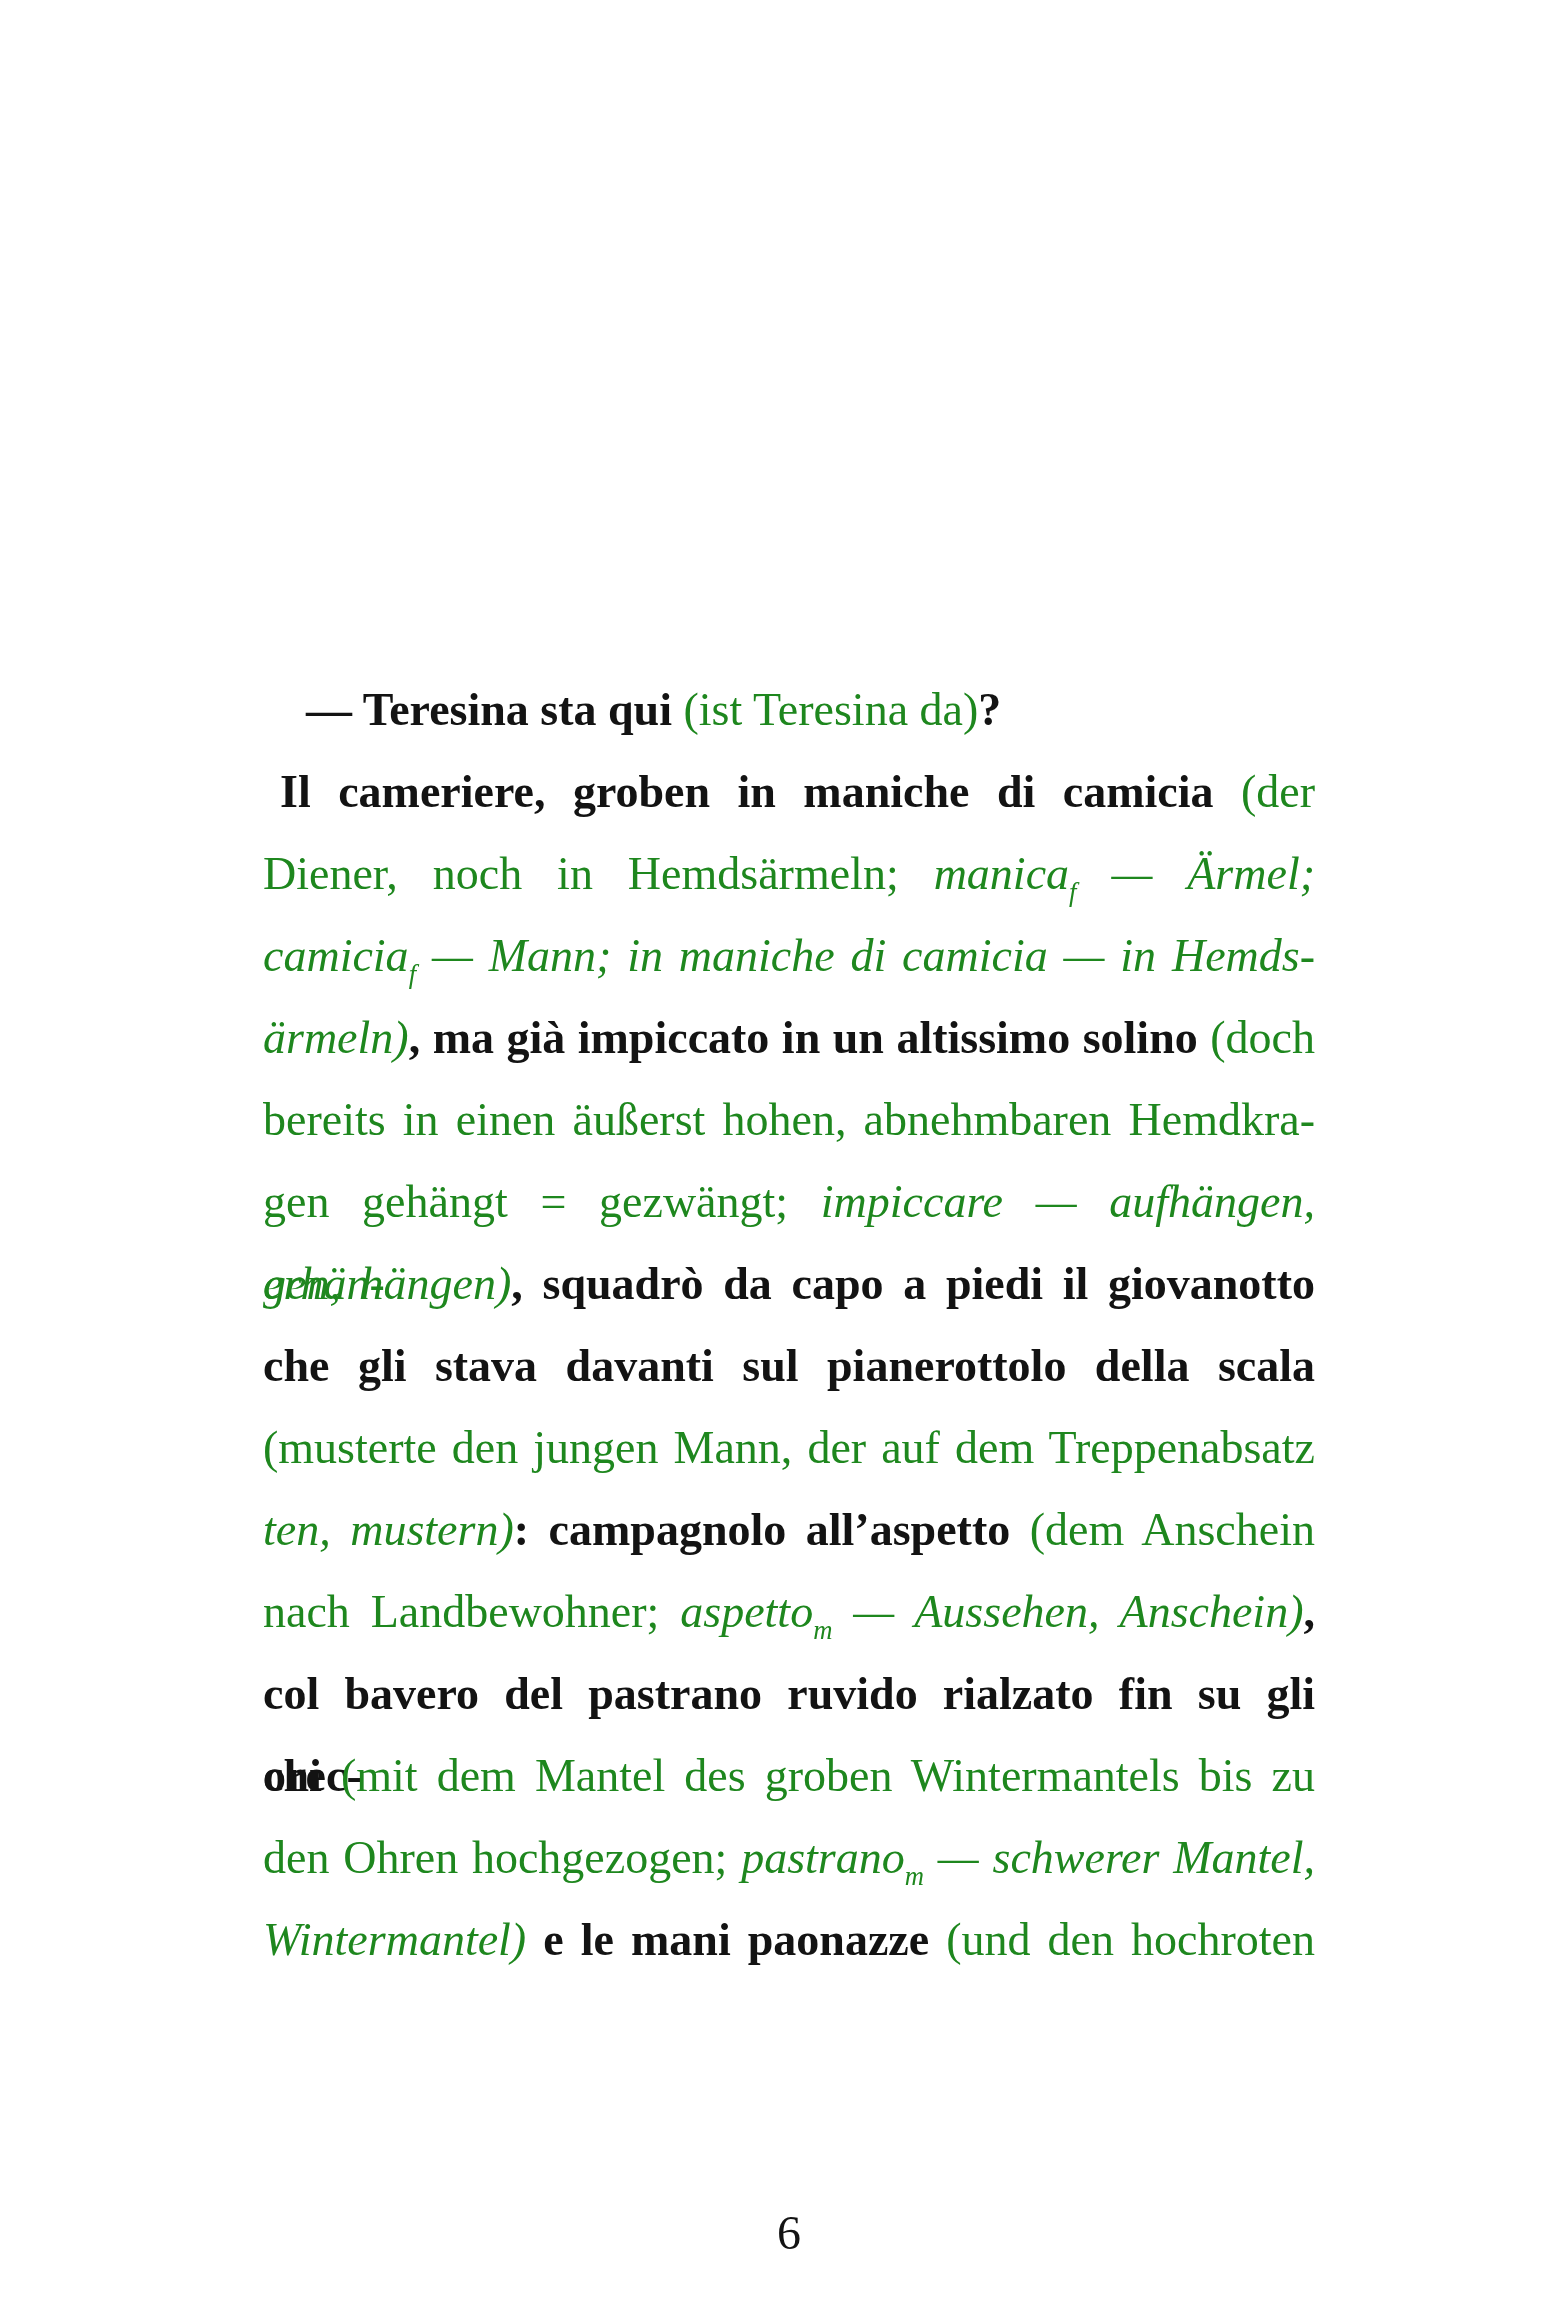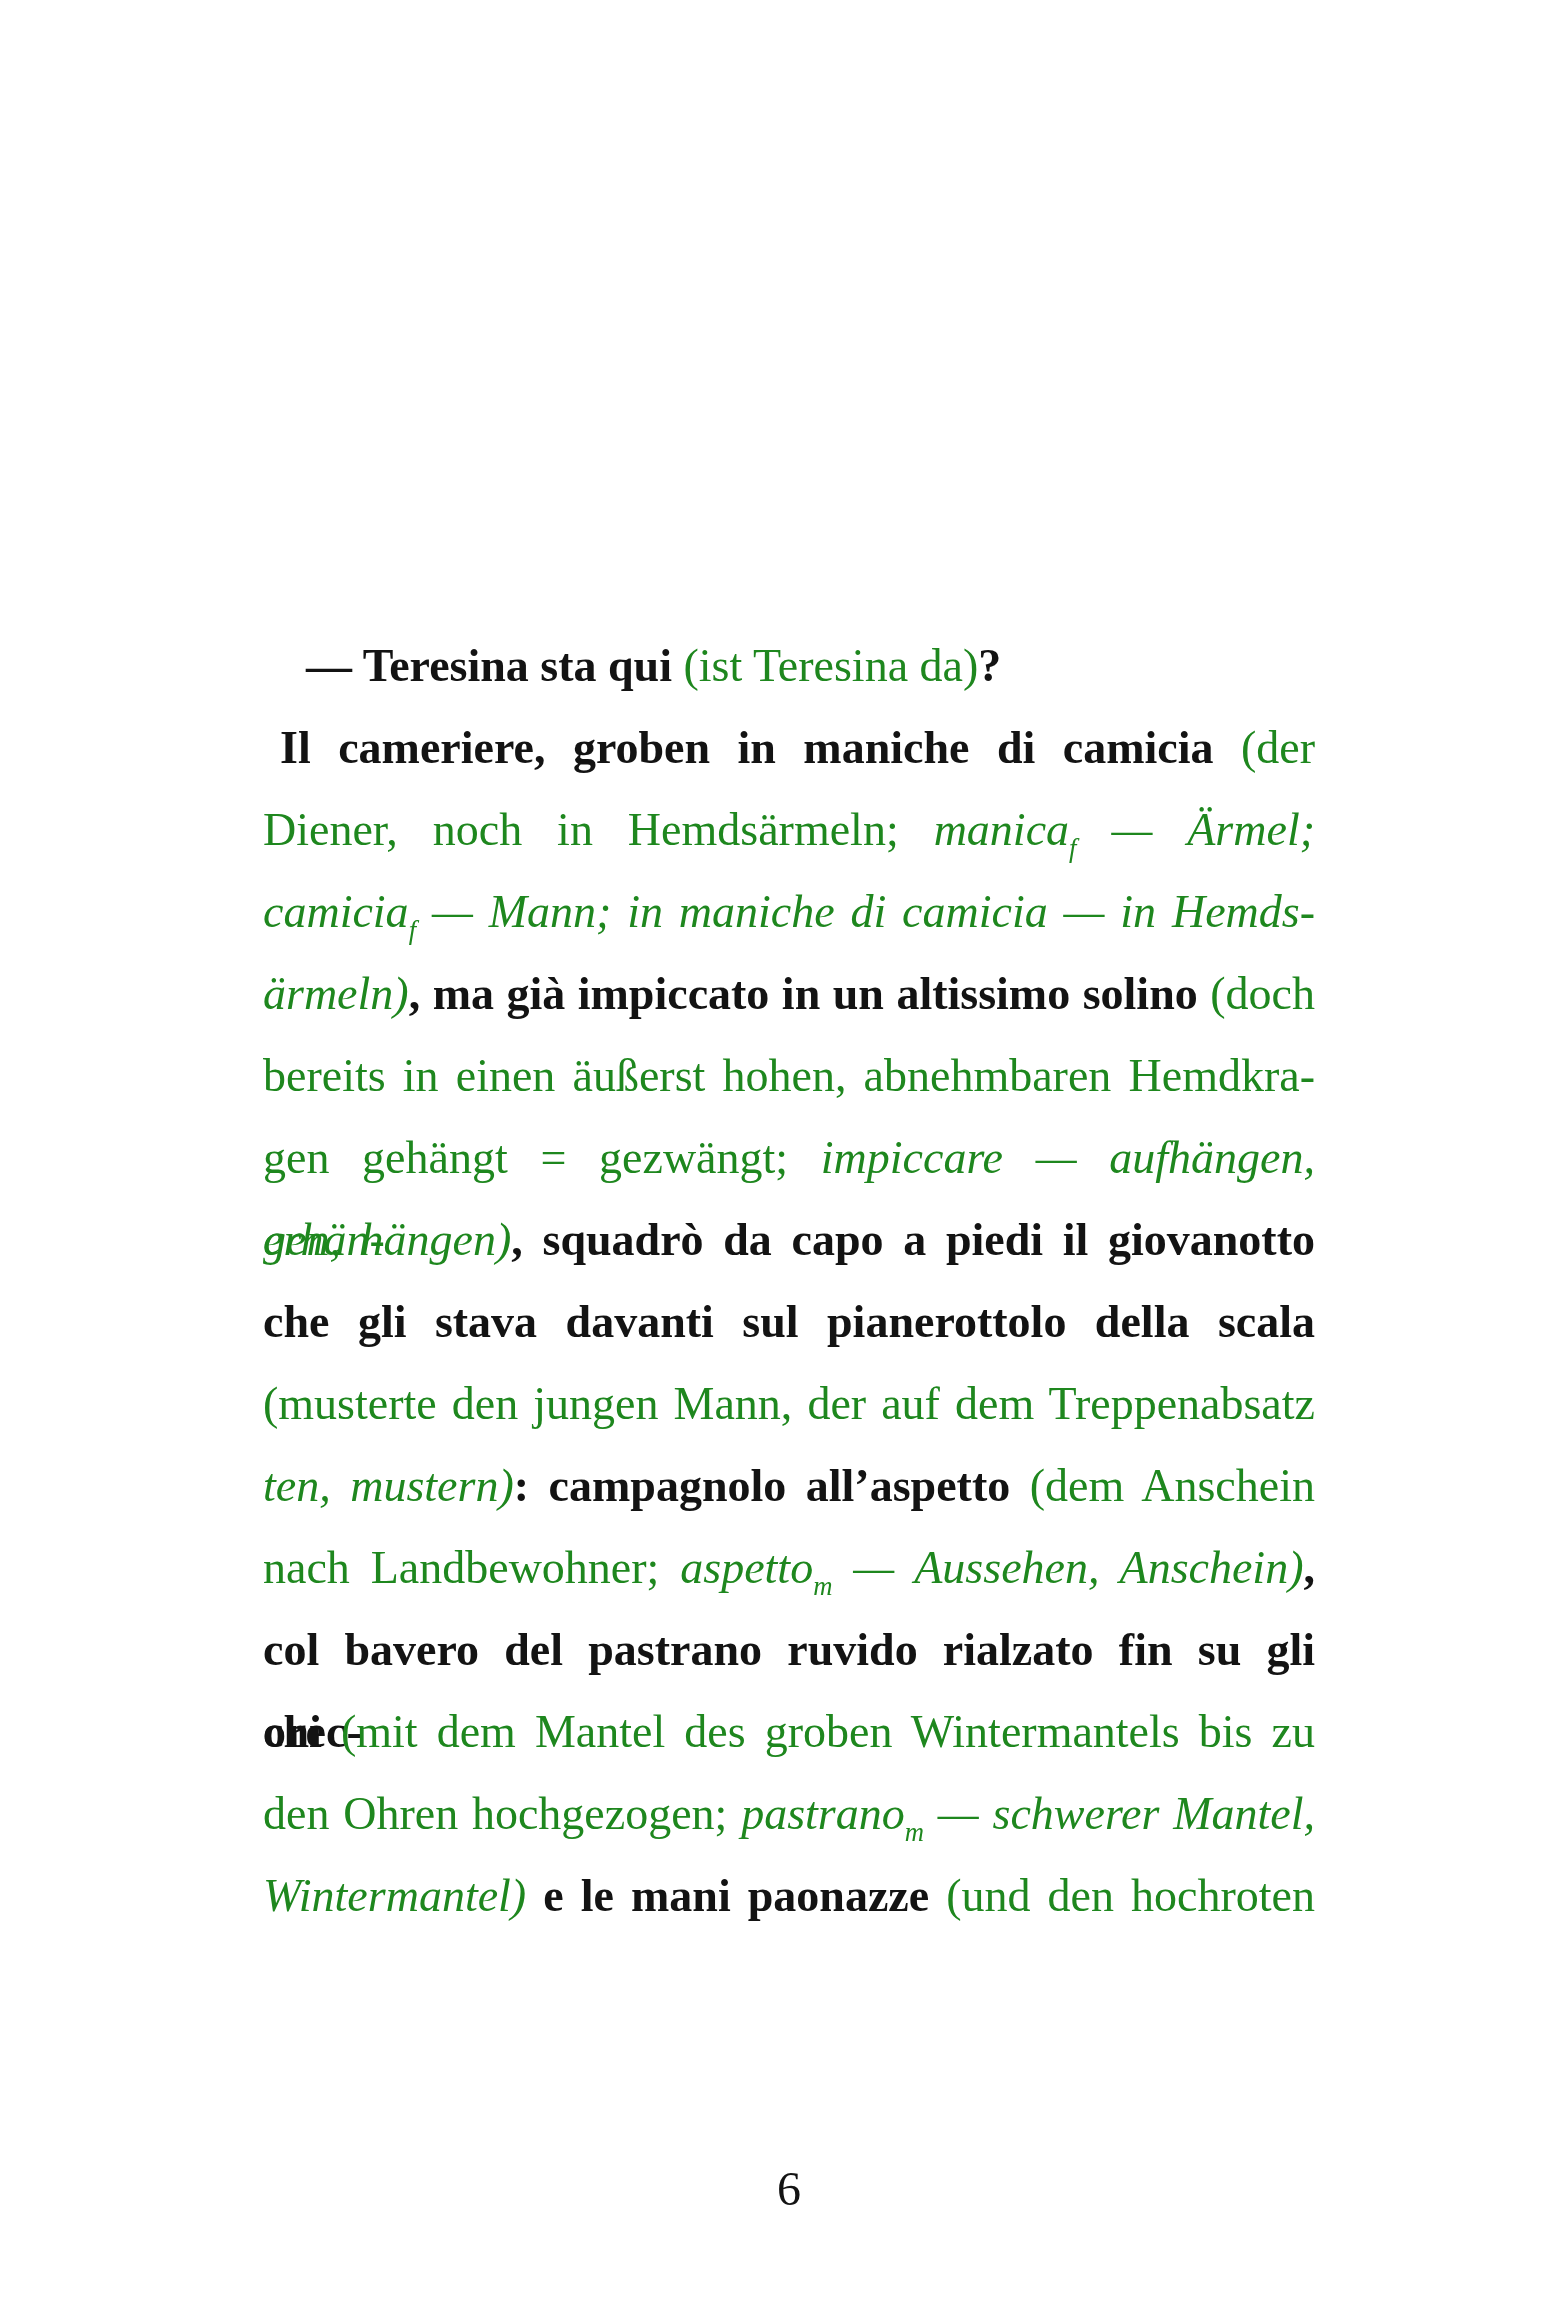--- a/index.html
+++ b/index.html
@@ -12,20 +12,21 @@
     height: 2315px;
     position: relative;
     font-family: "Liberation Serif", serif;
     color: var(--ink, #131313);
     overflow: hidden;
   }
   .page {
     position: absolute;
     inset: 0;
     background: var(--paper, #ffffff);
+    margin-top: 44px;
   }
   .text-block {
     position: absolute;
     left: 263px;
     top: 625px;
     width: 1052px;
     font-size: 46px;
   }
   .line {
     height: 82px;

